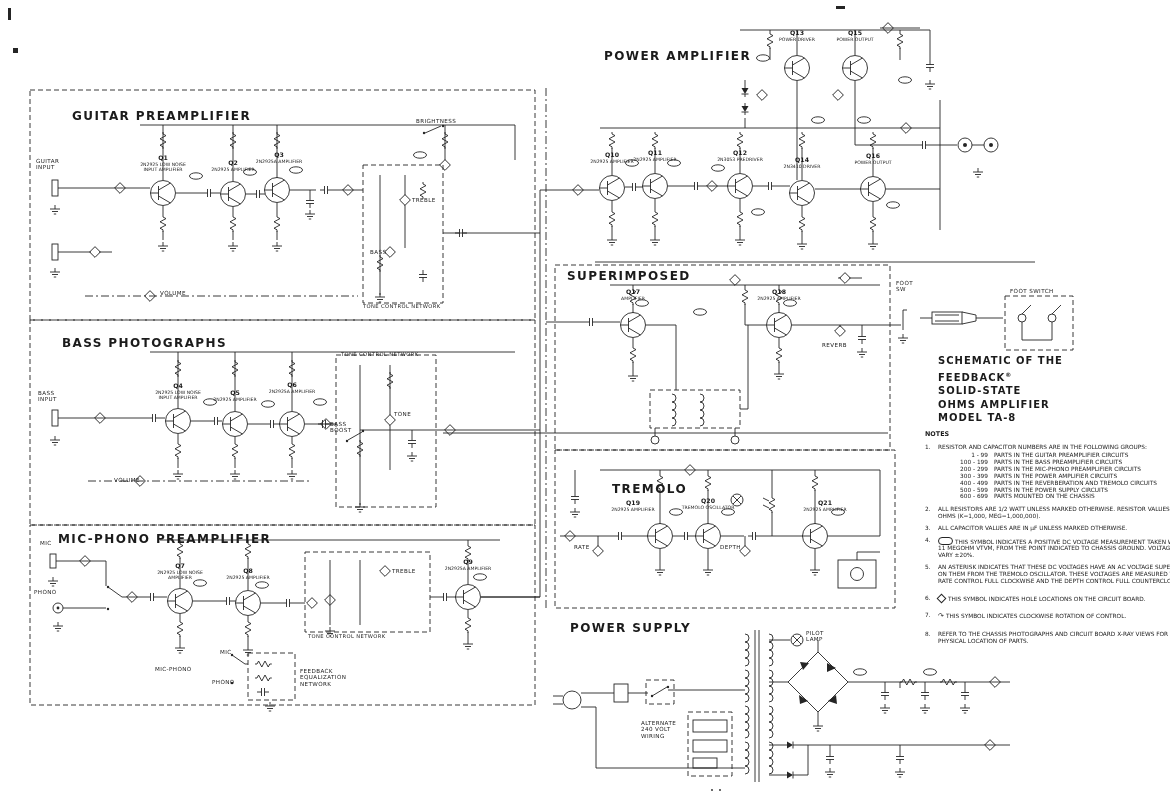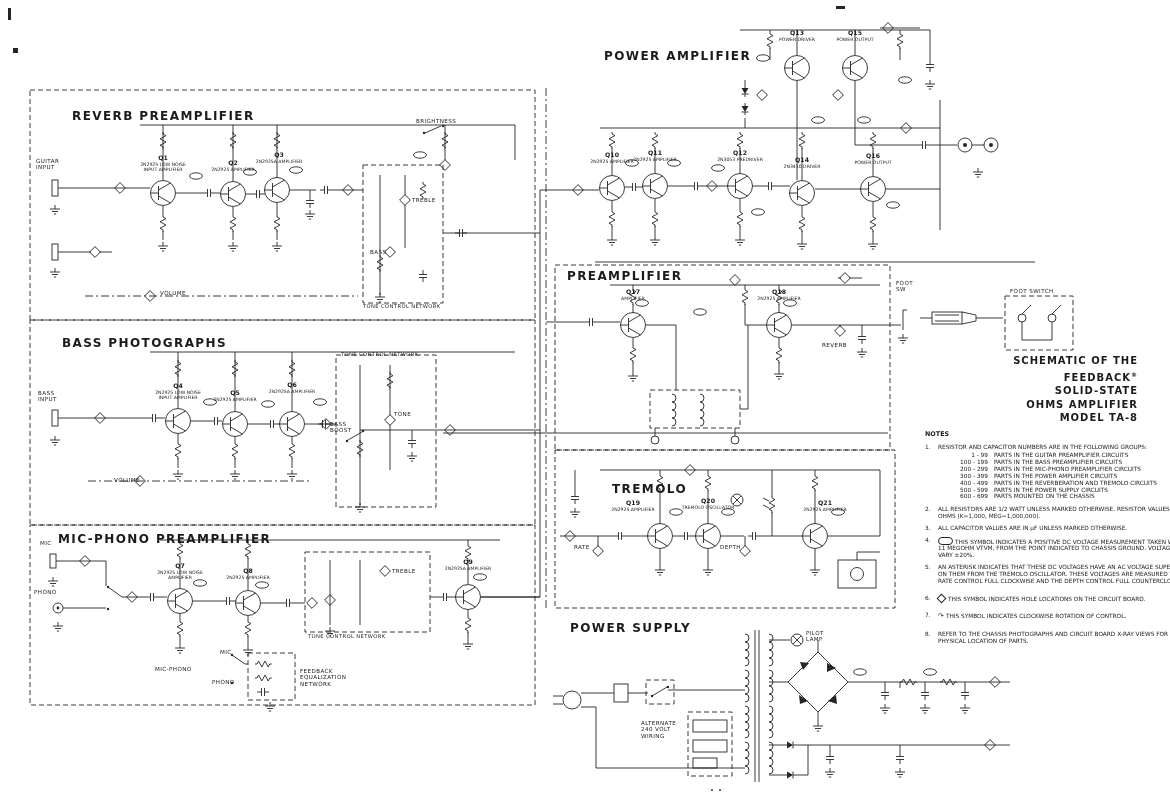--- a/index.html
+++ b/index.html
@@ -11,21 +11,21 @@
   svg .dash{stroke-dasharray:5 3;}
   svg .dashdot{stroke-dasharray:8 3 2 3;}
   svg .dot{fill:#252525;stroke:none;}
   .lbl{position:absolute;font-size:6px;line-height:1.15;white-space:nowrap;color:#1b1b1b;z-index:3;}
   .wrap{white-space:normal;}
   .sec{font-size:12px;font-weight:bold;letter-spacing:1.4px;}
   .qlbl{position:absolute;width:54px;text-align:center;z-index:3;}
   .qid{font-size:6.2px;font-weight:bold;line-height:1.1;}
   .qdesc{font-size:4.6px;line-height:1.12;}
   .ctl{font-size:5.6px;letter-spacing:0.4px;}
-  #titleblock{position:absolute;left:938px;top:354px;width:200px;text-align:right;z-index:3;}
+  #titleblock{position:absolute;left:938px;top:354px;width:200px;text-align:left;z-index:3;}
   #titleblock .tl{font-size:10px;font-weight:bold;letter-spacing:1px;line-height:13.5px;}
   #titleblock sup{font-size:6px;}
   #notes{position:absolute;left:893px;top:431px;width:276px;font-size:5.8px;line-height:1.18;z-index:3;margin-left:32px;}
   #notes .nh{font-weight:bold;font-size:6.4px;margin-bottom:2px;}
   .note{display:flex;gap:3px;margin-top:5px;}
   .note.mt{margin-top:10px;}
   .nnum{flex:none;width:10px;}
   .ntext{flex:1;}
   .ngroups{margin:2px 0 1px 16px;}
   .grow{display:flex;gap:6px;}
@@ -410,25 +410,25 @@
     <rect x="693" y="758" width="24" height="10"></rect>
     <use href="#dia" x="995" y="682"></use>
         <use href="#dia" x="990" y="745"></use>
     <use href="#oval" x="860" y="672"></use>
         <use href="#oval" x="930" y="672"></use>
     <circle class="dot" cx="712" cy="790" r="0.9"></circle>
         <circle class="dot" cx="720" cy="790" r="0.9"></circle>
   </g>
 </svg>
 
-<div class="lbl sec" style="left:72px;top:110px">REVERB PREAMPLIFIER</div>
+<div class="lbl sec" style="left:72px;top:110px">GUITAR PREAMPLIFIER</div>
 <div class="lbl sec" style="left:62px;top:337px">BASS PHOTOGRAPHS</div>
 <div class="lbl sec" style="left:58px;top:533px">MIC-PHONO PREAMPLIFIER</div>
 <div class="lbl sec" style="left:604px;top:50px">POWER AMPLIFIER</div>
-<div class="lbl sec" style="left:567px;top:270px">PREAMPLIFIER</div>
+<div class="lbl sec" style="left:567px;top:270px">SUPERIMPOSED</div>
 <div class="lbl sec" style="left:612px;top:483px">TREMOLO</div>
 <div class="lbl sec" style="left:570px;top:622px">POWER SUPPLY</div>
 
 <div class="lbl ctl wrap" style="left:36px;top:158px;width:30px">GUITAR INPUT</div>
 <div class="lbl ctl wrap" style="left:38px;top:390px;width:26px">BASS INPUT</div>
 <div class="lbl ctl" style="left:40px;top:540px">MIC</div>
 <div class="lbl ctl" style="left:34px;top:589px">PHONO</div>
 
 <div class="lbl ctl" style="left:160px;top:290px">VOLUME</div>
 <div class="lbl ctl" style="left:416px;top:118px">BRIGHTNESS</div>

